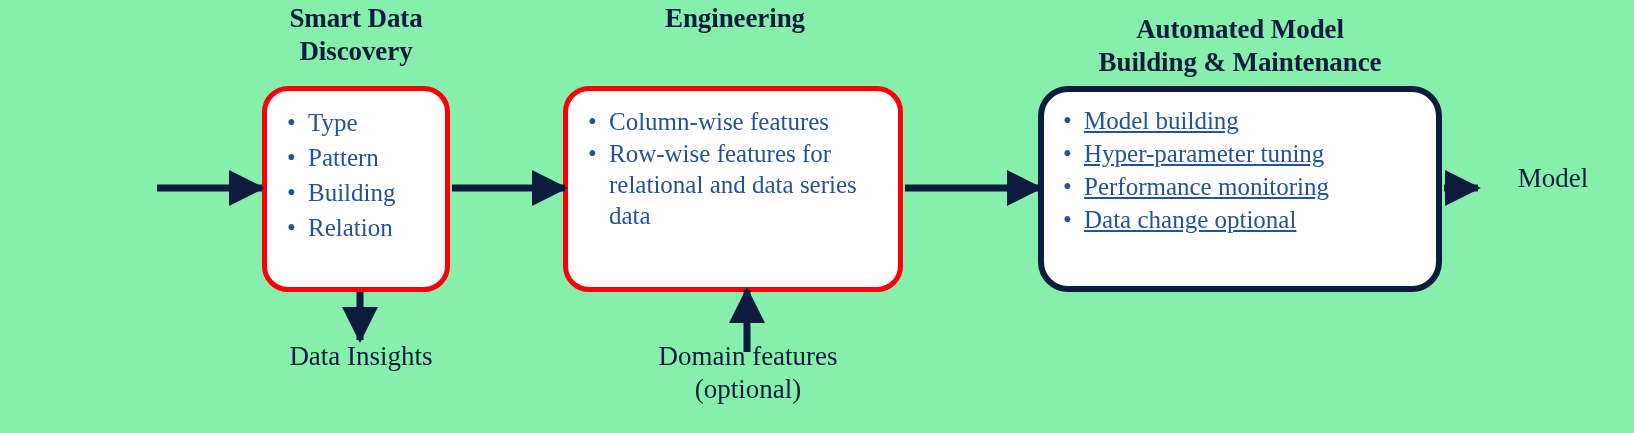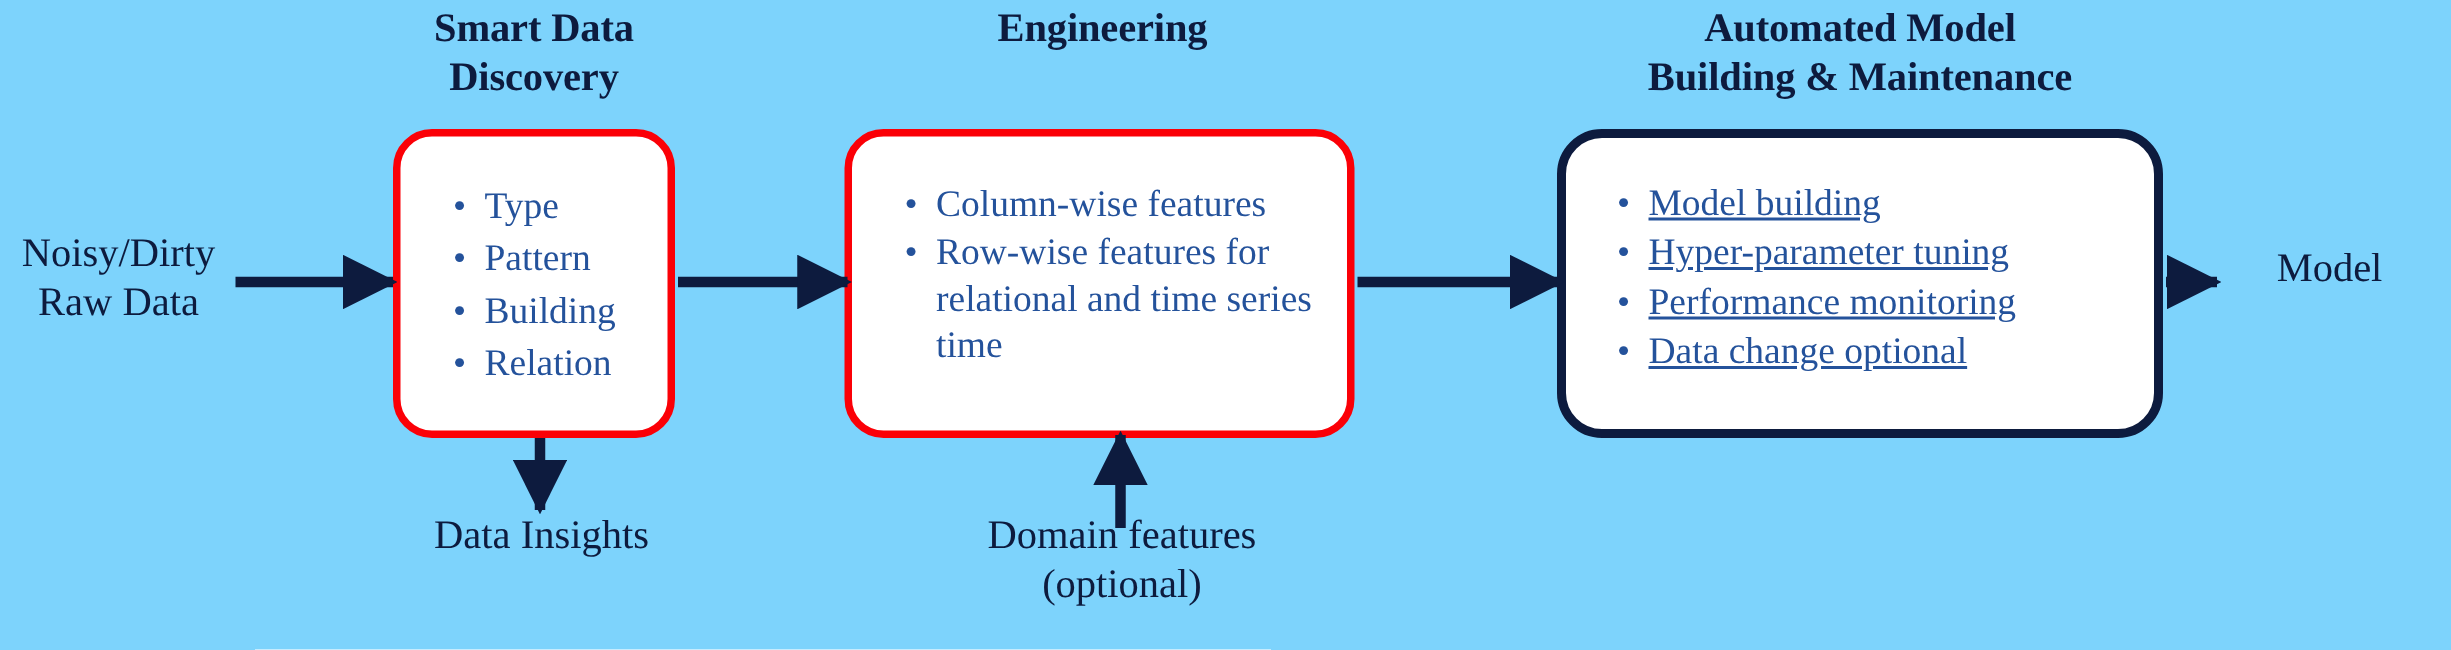--- a/index.html
+++ b/index.html
@@ -1,35 +1,35 @@
 <!DOCTYPE html>
 <html><head>
 <meta charset="utf-8">
 <style>
   html,body{margin:0;padding:0;background:#ffffff;}
   body{
     width:1634px;height:433px;
     font-family:"Liberation Serif","DejaVu Serif",serif;
     -webkit-font-smoothing:antialiased;
   }
-  #stage{position:relative;width:1634px;height:433px;overflow:hidden;background:#7dd3fc;}
+  #stage{position:relative;width:1634px;height:433px;overflow:hidden;background:#86efac;}
 
   
   .heading{
     position:absolute;
     text-align:center;
     font-weight:bold;
     color:#0d1b3e;
     font-size:27px;
     line-height:33px;
     letter-spacing:-0.1px;
   }
   #heading-1{left:225px;top:2px;width:262px;}
   #heading-2{left:545px;top:2px;width:380px;}
-  #heading-3{left:1020px;top:2px;width:440px;}
+  #heading-3{left:1020px;top:13px;width:440px;}
 
   
   .box{
     position:absolute;
     background:#ffffff;
     box-sizing:border-box;
   }
   .box-red{
     border:5px solid #fb0007;
     border-radius:26px;
@@ -39,21 +39,21 @@
     border-radius:30px;
   }
   #box-1{left:262px;top:86px;width:188px;height:206px;}
   #box-2{left:563px;top:86px;width:340px;height:206px;}
   #box-3{left:1038px;top:86px;width:404px;height:206px;}
 
   
   .bullets{
     position:absolute;
     list-style:none;
-    margin:15px;padding:0;
+    margin:0;padding:0;
     color:#24529b;
     font-size:25px;
     line-height:31px;
   }
   .bullets li{
     position:relative;
     padding-left:21px;
     margin:0 0 4px 0;
     white-space:normal;
   }
@@ -112,34 +112,30 @@
 
   <ul class="bullets" id="bullets-1">
     <li>Type</li>
     <li>Pattern</li>
     <li>Building</li>
     <li>Relation</li>
   </ul>
 
   <ul class="bullets" id="bullets-2">
     <li>Column-wise features</li>
-    <li>Row-wise features for relational and time series time</li>
+    <li>Row-wise features for relational and data series data</li>
   </ul>
 
   <ul class="bullets" id="bullets-3">
     <li>Model building</li>
     <li>Hyper-parameter tuning</li>
     <li>Performance monitoring</li>
     <li>Data change optional</li>
   </ul>
 
-  <div class="label" id="label-input">
-    <div>Noisy/Dirty</div>
-    <div>Raw Data</div>
-  </div>
 
   <div class="label" id="label-domain">
     <div>Domain features</div>
     <div>(optional)</div>
   </div>
 
   <div class="label" id="label-insights">Data Insights</div>
 
   <div class="label" id="label-model">Model</div>
 

